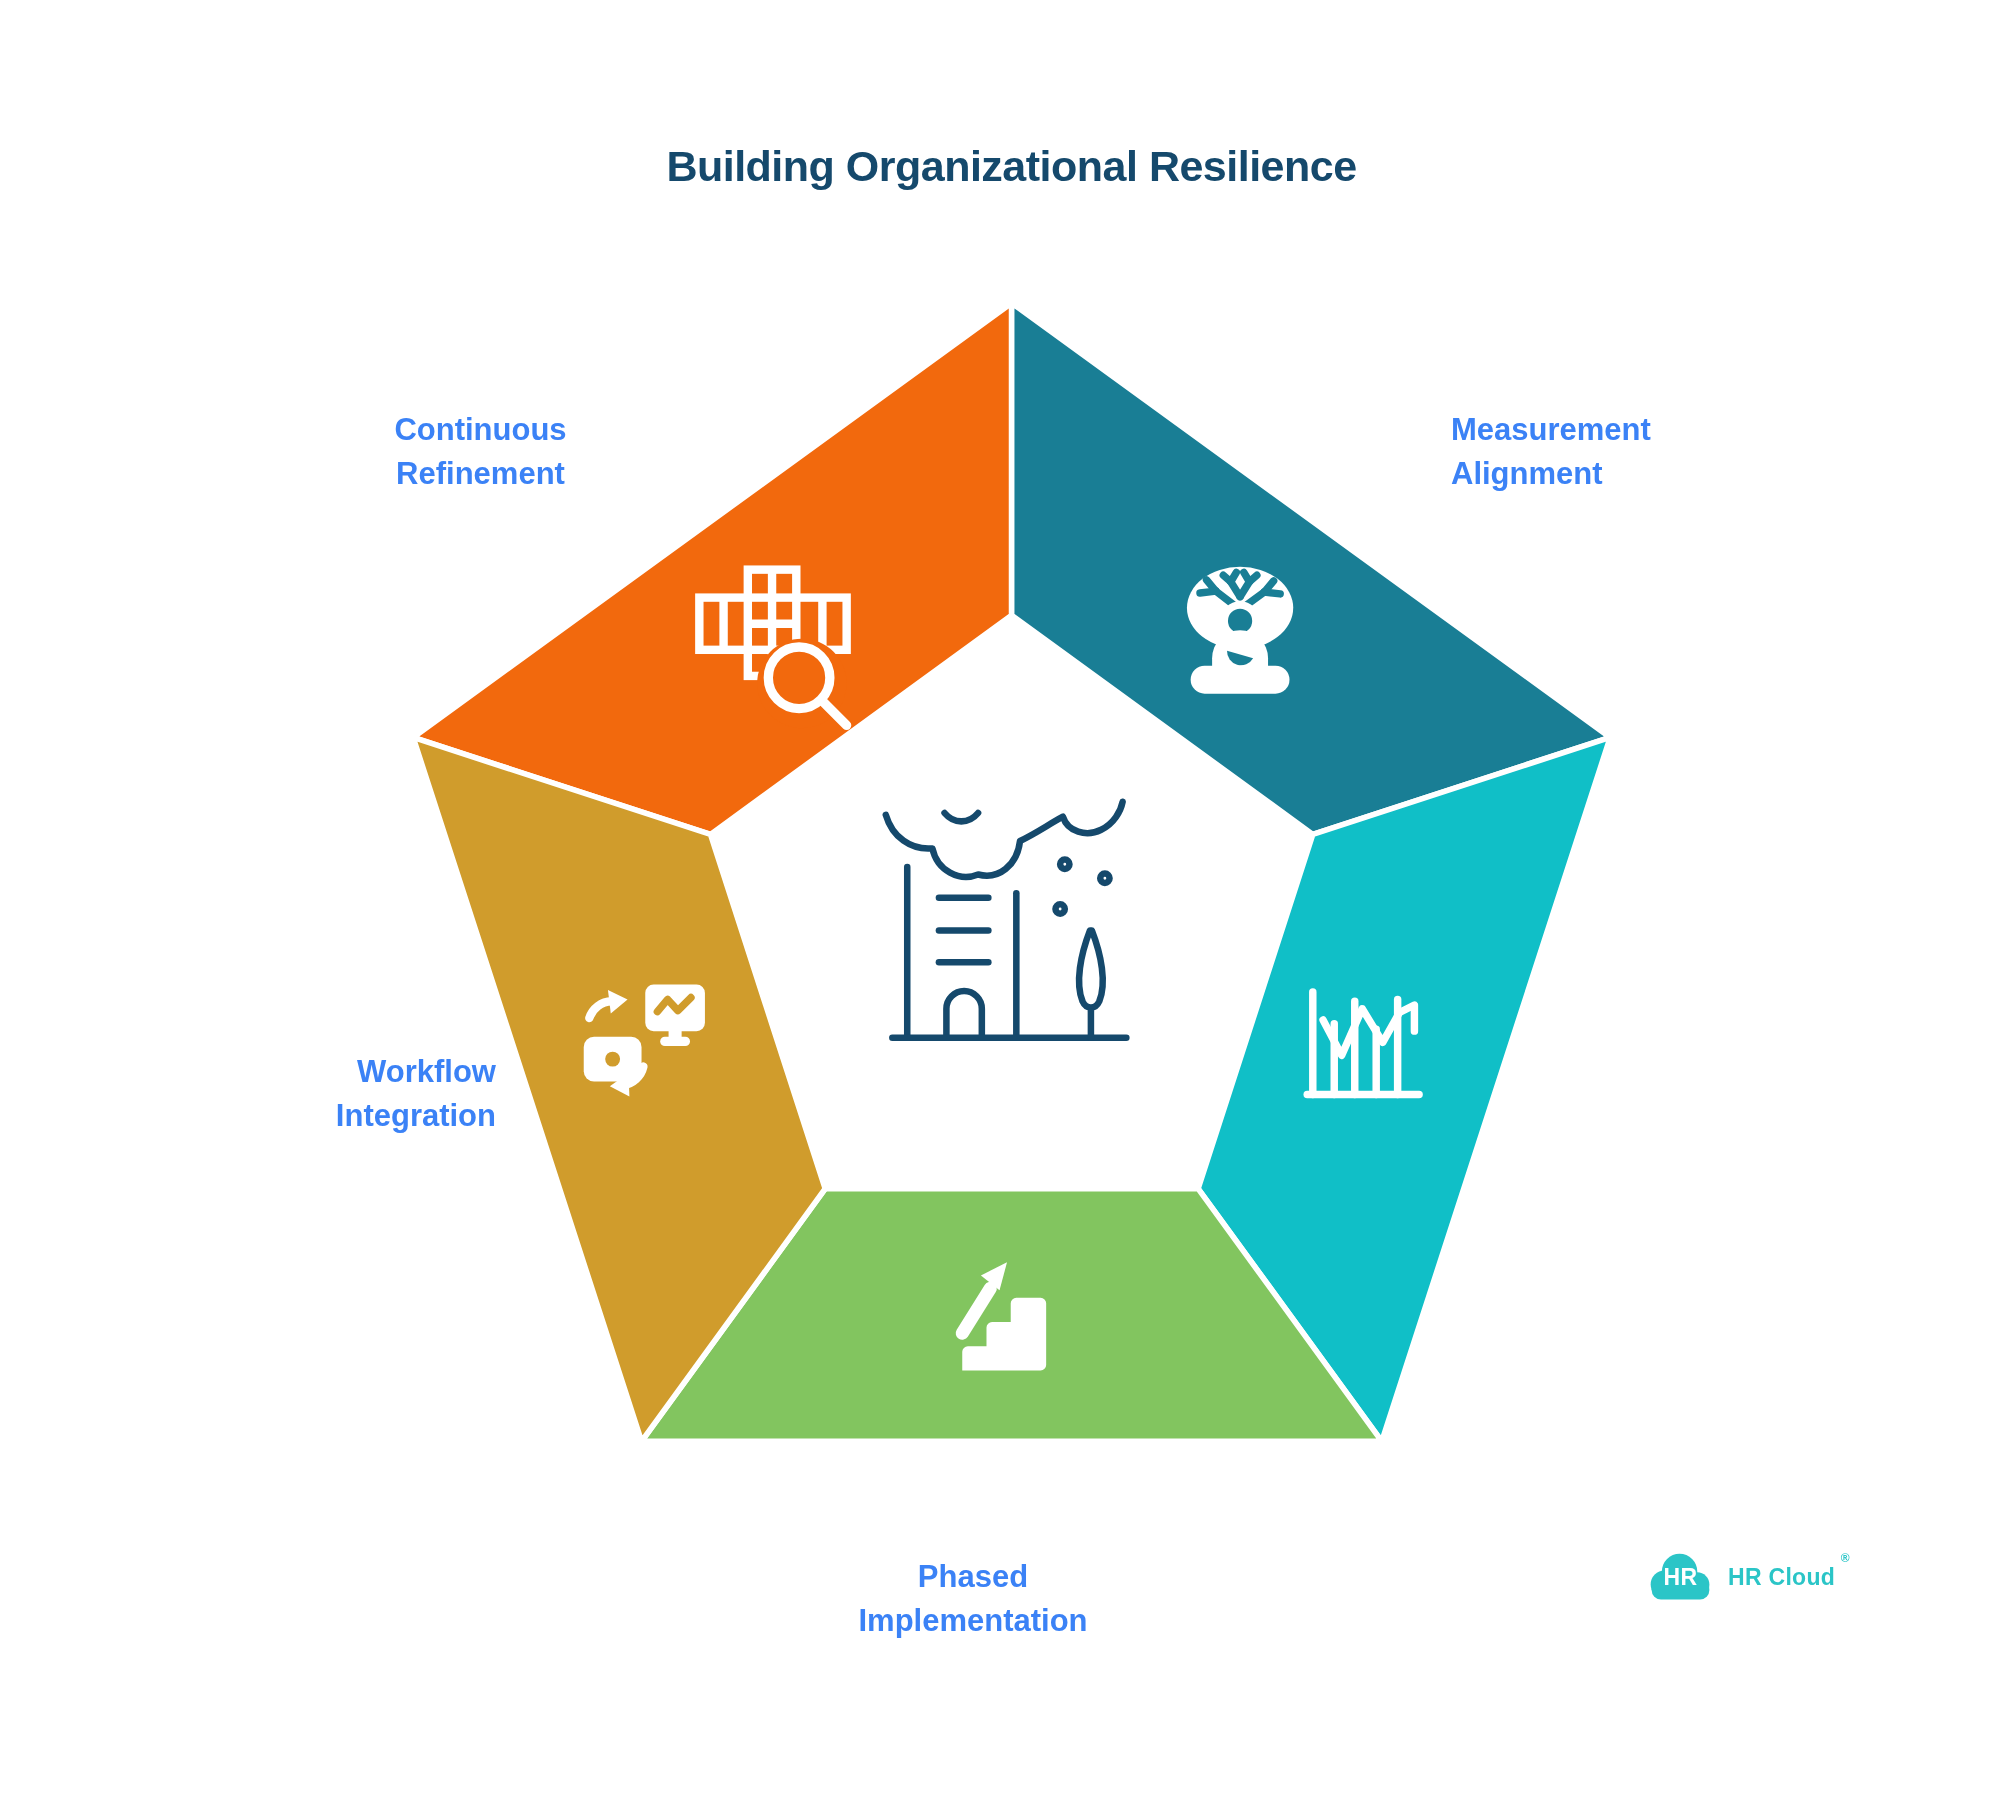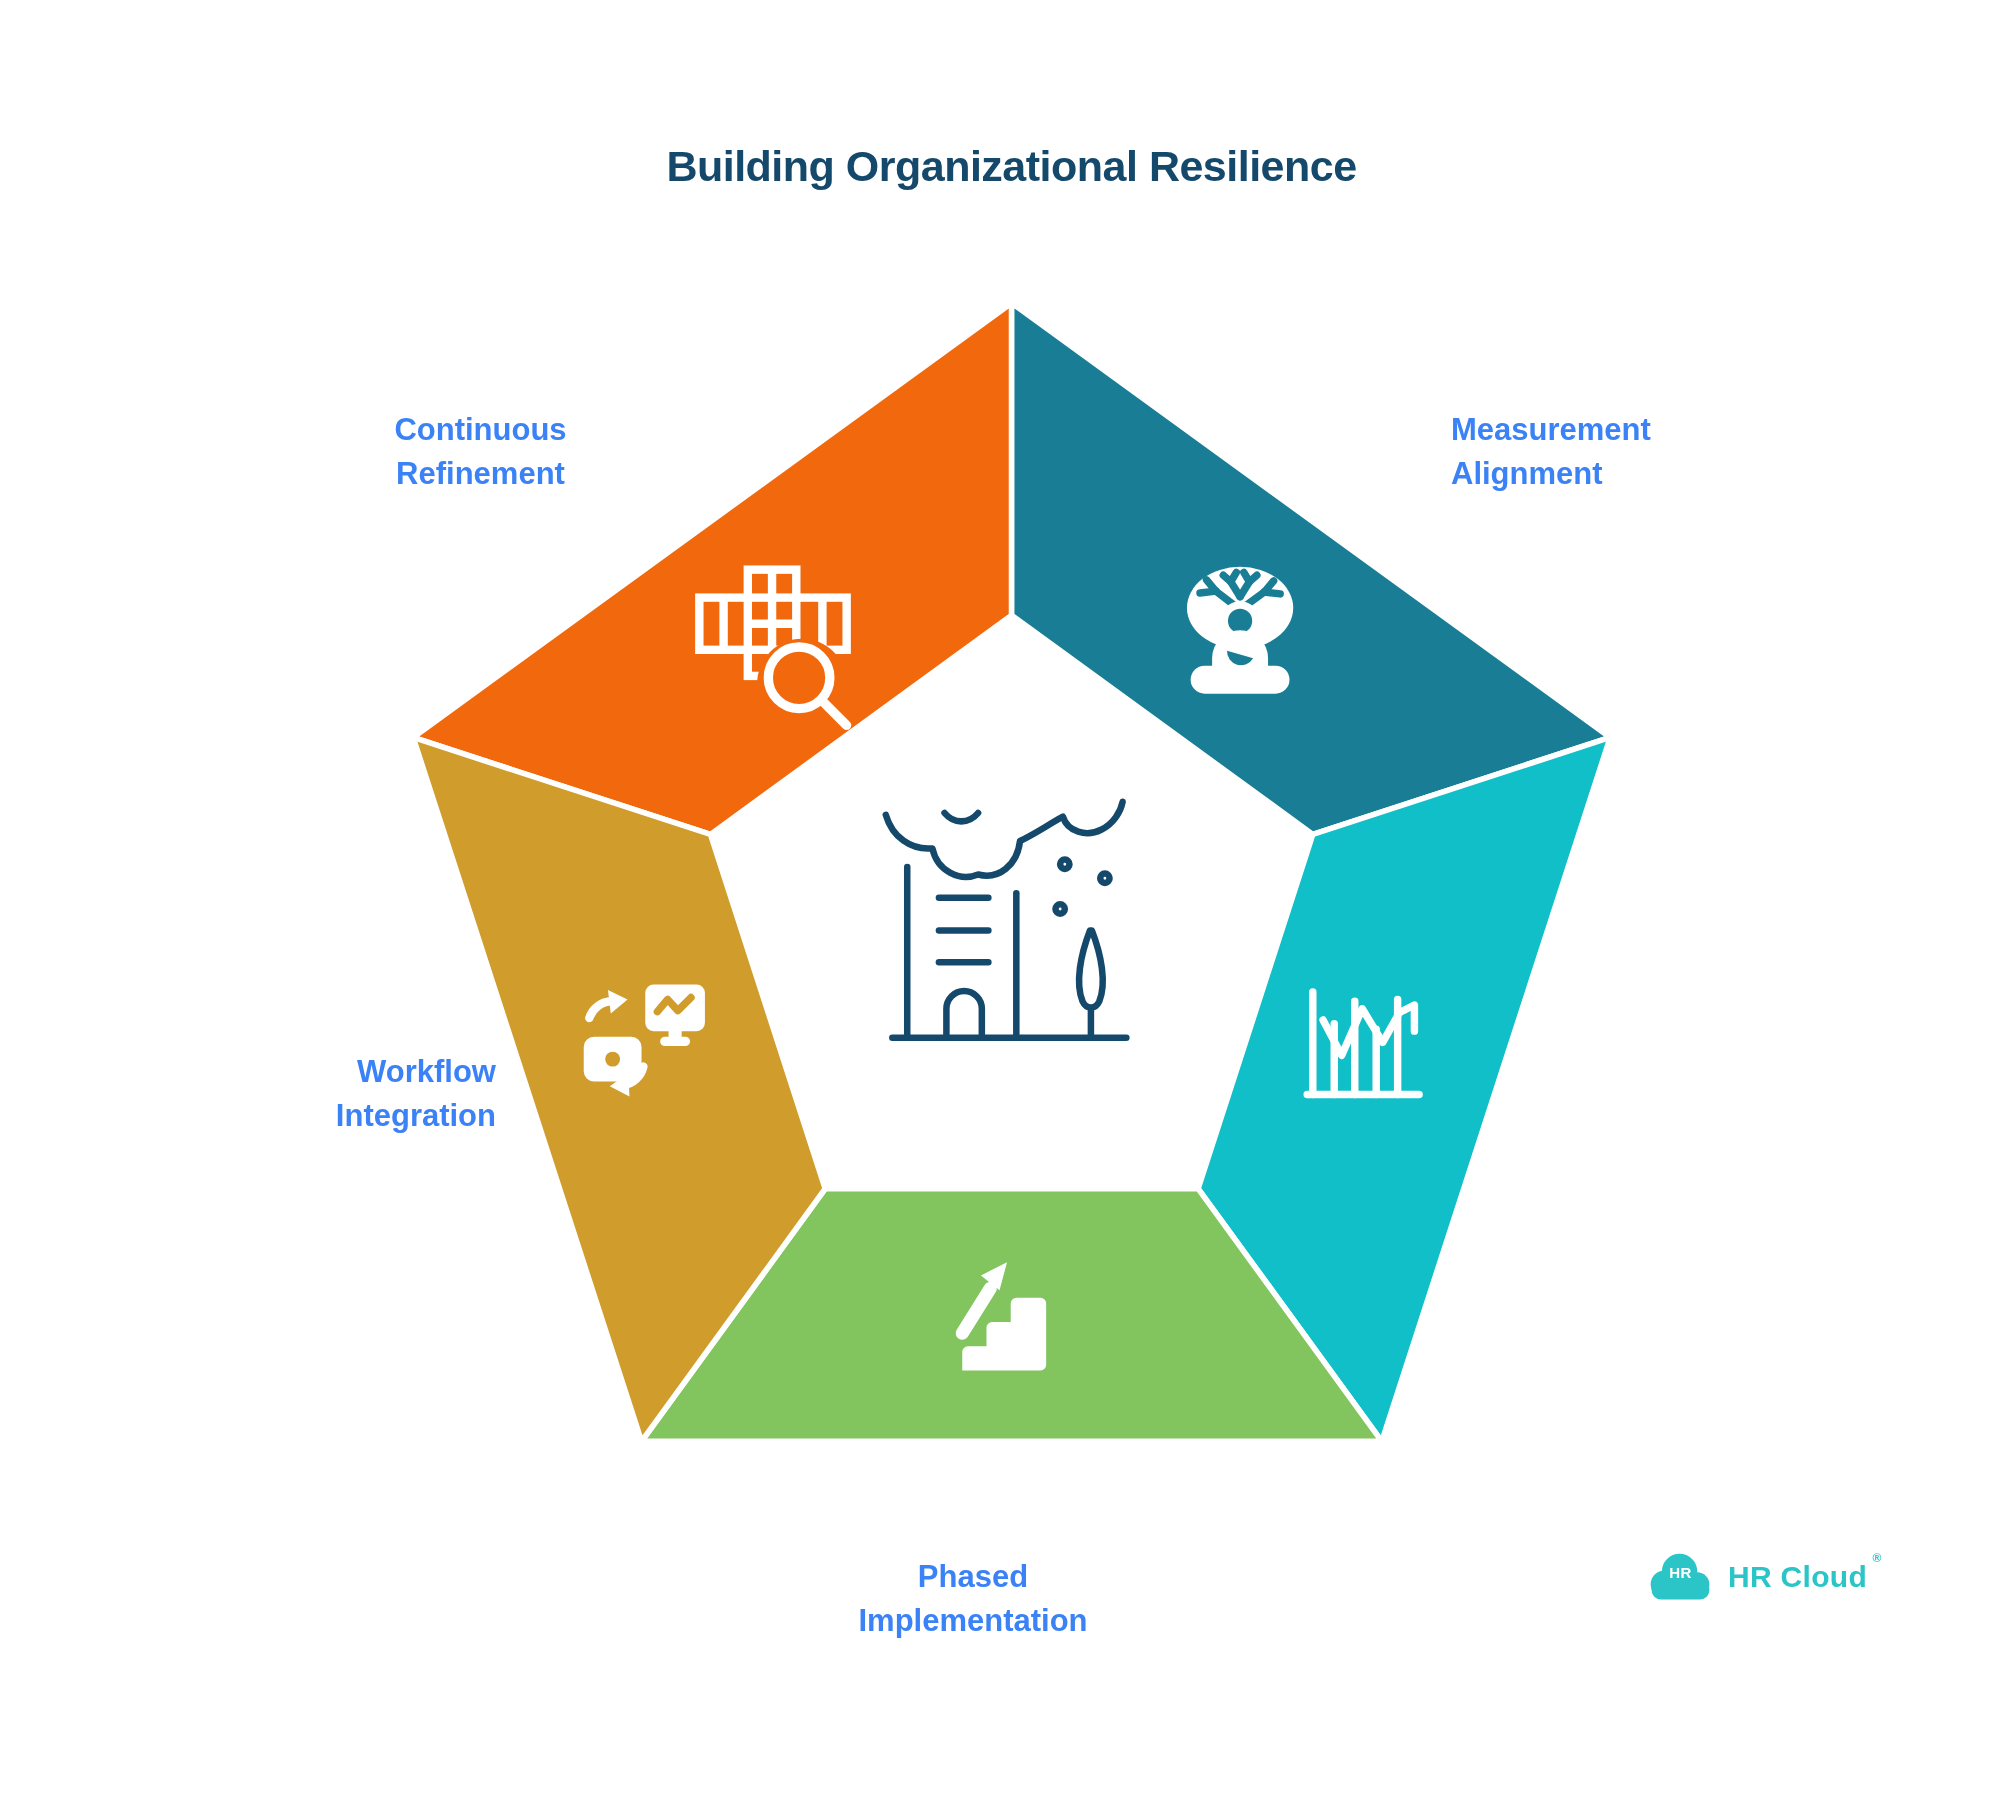--- a/index.html
+++ b/index.html
@@ -58,27 +58,27 @@
     position: relative;
     width: 69px;
     height: 56px;
   }
   .logo-monogram {
     position: absolute;
     left: 0;
     top: 15px;
     width: 69px;
     text-align: center;
-    font-size: 15px;
+    font-size: 23px;
     font-weight: 700;
     color: #FFFFFF;
     letter-spacing: 0.5px;
   }
   .logo-name {
-    font-size: 30px;
+    font-size: 23px;
     font-weight: 800;
     color: #2BC5C7;
     letter-spacing: 0.3px;
   }
   .logo-reg {
     font-size: 12px;
     font-weight: 700;
     color: #2BC5C7;
     align-self: flex-start;
     margin-left: -7.5px;

